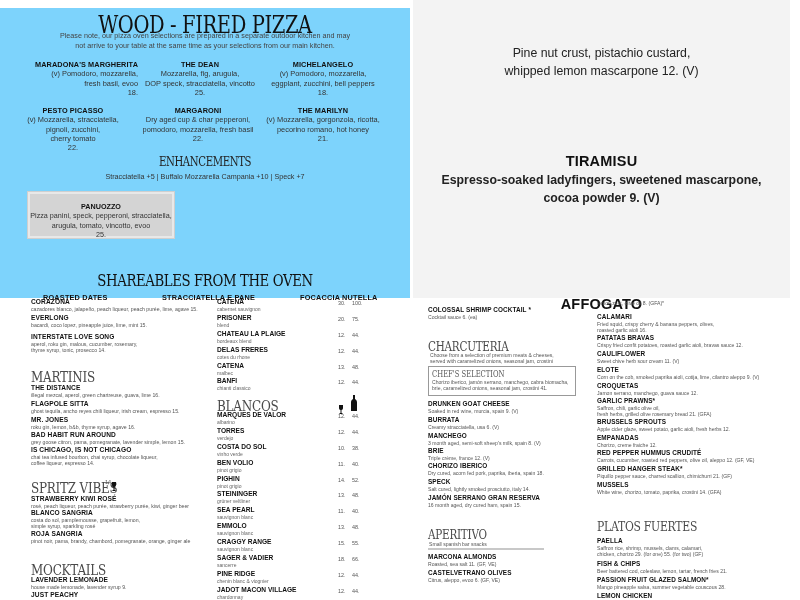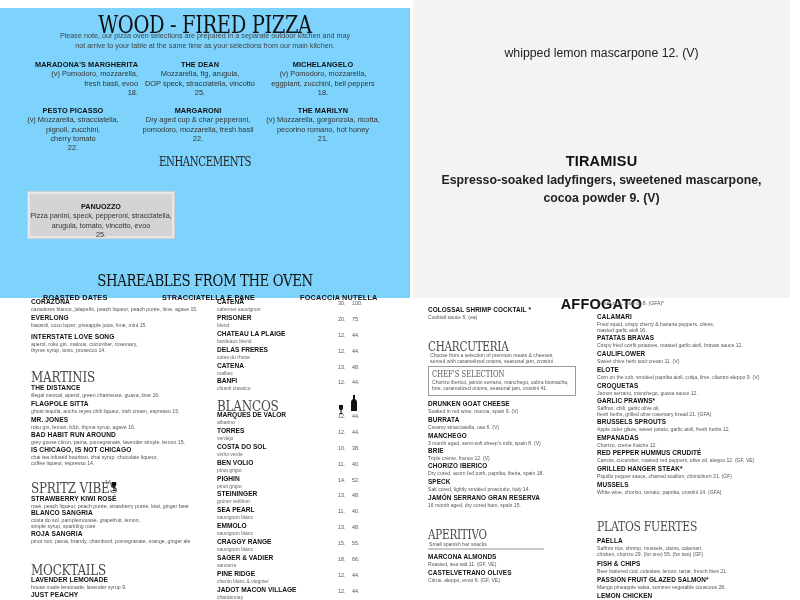--- a/index.html
+++ b/index.html
@@ -91,36 +91,38 @@
     <div>22.</div>
   </div>
   <div class="pz" style="left:258px;top:98px;">
     <div class="nm">THE MARILYN</div>
     <div>(v) Mozzarella, gorgonzola, ricotta,</div>
     <div>pecorino romano, hot honey</div>
     <div>21.</div>
   </div>
 
   <div class="abs serif-title enh-title">ENHANCEMENTS</div>
+  <div class="abs enh-line">Stracciatella +5  |   Buffalo Mozzarella Campania +10  |  Speck +7</div>
 
   <div class="box" style="left:28px;top:184px;width:146px;height:46px;">
     <div class="nm">PANUOZZO</div>
     <div>Pizza panini, speck, pepperoni, stracciatella,</div>
     <div>arugula, tomato, vincotto, evoo</div>
     <div>25.</div>
   </div>
 
   <div class="abs serif-title share-title">SHAREABLES FROM THE OVEN</div>
 </div>
 <div class="abs share-cols" style="left:43px;">ROASTED DATES</div>
 <div class="abs share-cols" style="left:162px;">STRACCIATELLA E PANE</div>
 <div class="abs share-cols" style="left:300px;">FOCACCIA NUTELLA</div>
 
 <div id="dessert" class="abs">
   <div class="ds-desc" style="top:44px;">
+    <div>Pine nut crust, pistachio custard,</div>
     <div>whipped lemon mascarpone 12. (V)</div>
   </div>
   <div class="ds-name" style="top:153px;">TIRAMISU</div>
   <div class="ds-desc" style="top:171px;font-weight:bold;">
     <div>Espresso-soaked ladyfingers, sweetened mascarpone,</div>
     <div>cocoa powder 9. (V)</div>
   </div>
   <div class="ds-name" style="top:296px;">AFFOGATO</div>
 </div>
 

